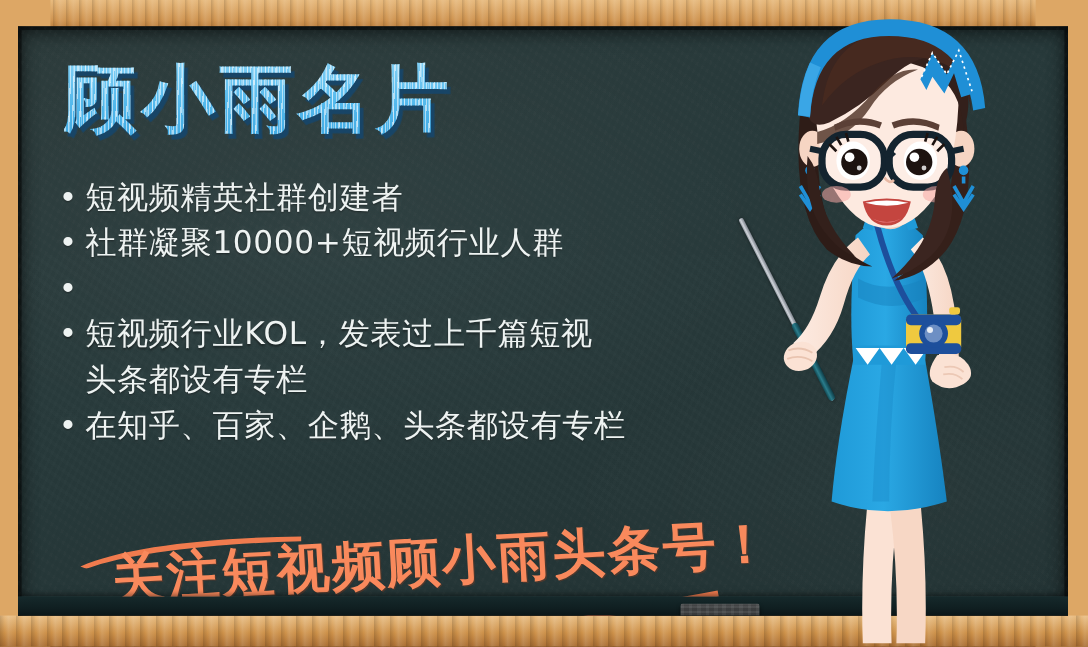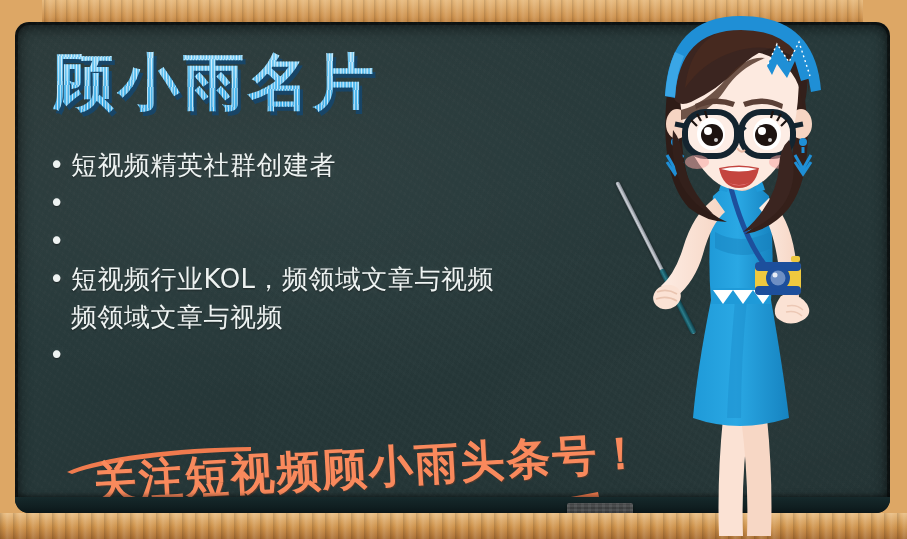--- a/index.html
+++ b/index.html
@@ -50,21 +50,20 @@
     position:absolute;
     left:15px; top:22px; right:17px; bottom:26px;
     background:
       radial-gradient(ellipse 70% 60% at 30% 35%, rgba(255,255,255,.035), rgba(0,0,0,0) 70%),
       radial-gradient(ellipse 50% 40% at 85% 80%, rgba(255,255,255,.02), rgba(0,0,0,0) 70%),
       linear-gradient(160deg,#2c3b3b 0%, #27393a 40%, #223233 100%);
     box-shadow: inset 0 0 0 3px rgba(0,0,0,.45),
                 inset 0 5px 14px rgba(0,0,0,.55),
                 inset 0 -6px 16px rgba(0,0,0,.5);
     overflow:hidden;
-    border-radius:14px;
   }
   
   #board::after{
     content:""; position:absolute; inset:0; pointer-events:none;
     background:
       repeating-linear-gradient(115deg, rgba(255,255,255,.012) 0 2px, rgba(0,0,0,0) 2px 5px),
       repeating-linear-gradient(35deg, rgba(255,255,255,.010) 0 3px, rgba(0,0,0,0) 3px 7px);
     opacity:.9;
   }
 
@@ -174,34 +173,36 @@
 
     <div id="title">顾小雨名片</div>
 
     <div id="bullets">
       <div class="bline">
         <span class="bdot">•</span>
         <span class="btxt">短视频精英社群创建者</span>
       </div>
       <div class="bline">
         <span class="bdot">•</span>
-      </div>
-      <div class="bline">
-        <span class="bdot">•</span>
-      </div>
-      <div class="bline">
-        <span class="bdot">•</span>
-        <span class="btxt">短视频行业KOL，频领域文章与视频</span>
+        <span class="btxt">社群凝聚10000+短视频行业人群</span>
+      </div>
+      <div class="bline">
+        <span class="bdot">•</span>
+      </div>
+      <div class="bline">
+        <span class="bdot">•</span>
+        <span class="btxt">短视频行业KOL，发表过上千篇短视</span>
       </div>
       <div class="bline">
         <span class="bdot empty"></span>
-        <span class="btxt">频领域文章与视频</span>
-      </div>
-      <div class="bline">
-        <span class="bdot">•</span>
+        <span class="btxt">头条都设有专栏</span>
+      </div>
+      <div class="bline">
+        <span class="bdot">•</span>
+        <span class="btxt">在知乎、百家、企鹅、头条都设有专栏</span>
       </div>
     </div>
 
     <div class="swoosh" id="swoosh-left">
       <svg width="190" height="28" viewBox="0 0 190 28">
         <path d="M4 26 C 40 10, 110 2, 188 1 L188 5 C 112 7, 44 15, 9 28 Z" fill="#f07b4e"></path>
       </svg>
     </div>
 
     <div id="slogan">关注短视频顾小雨头条号！</div>

